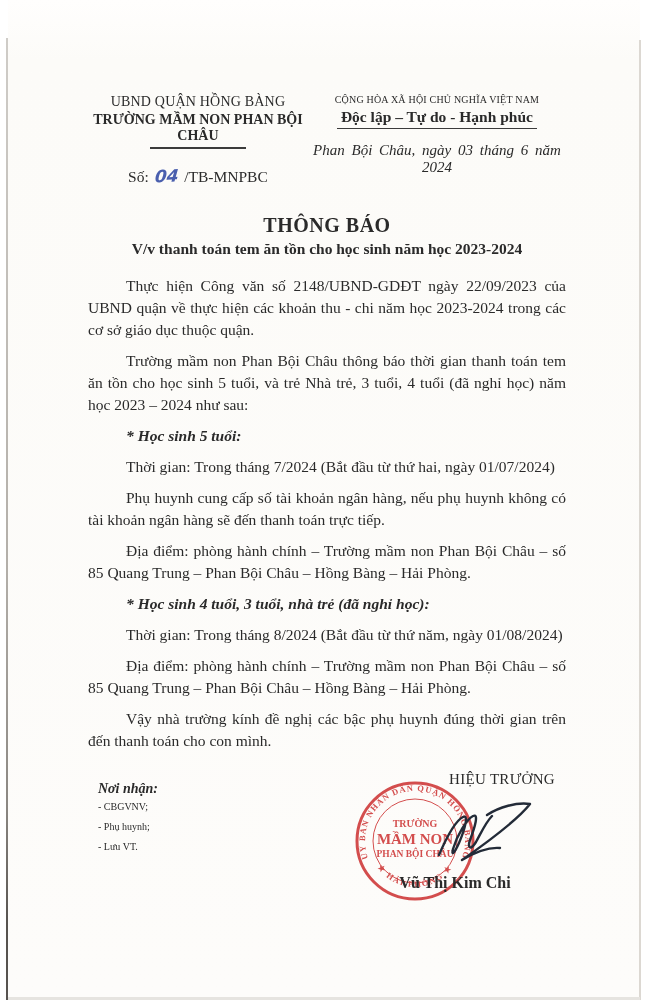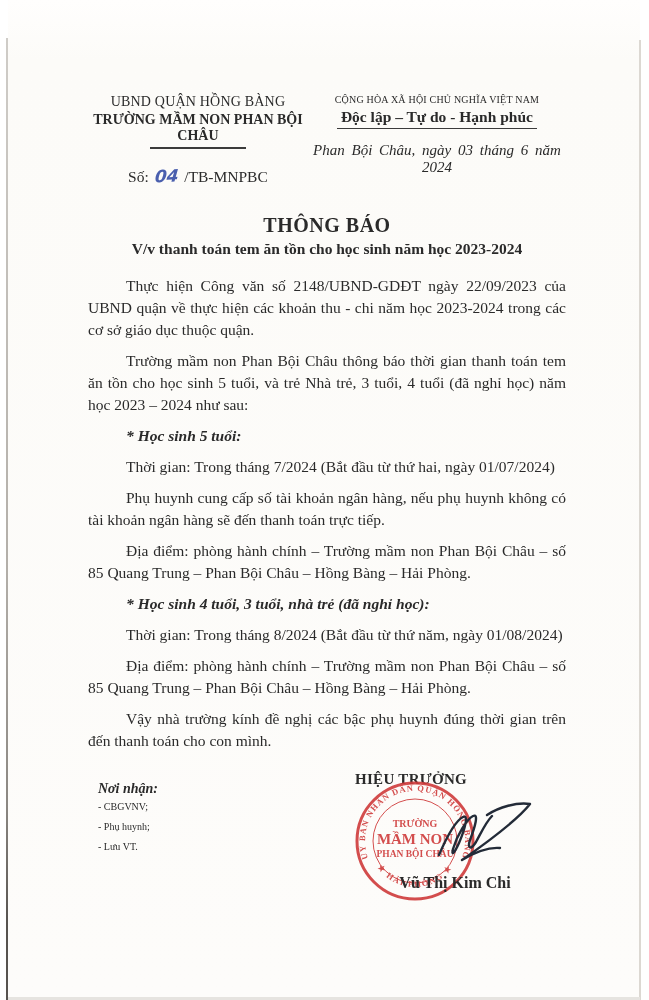--- a/index.html
+++ b/index.html
@@ -52,22 +52,22 @@
   .para{
     margin:0 0 9px 0;font-size:15.5px;line-height:22px;
     text-align:justify;text-indent:38px;
   }
   .para-heading{font-weight:bold;font-style:italic;text-align:left;}
   
   .footer{position:relative;height:175px;margin-top:8px;}
   .recipients{position:absolute;left:10px;top:20px;}
   .recipients-label{font-size:14px;font-weight:bold;font-style:italic;}
   .recipients-list{list-style:none;margin:0 0 0;padding:0;font-size:10px;line-height:20px;}
-  .signer-title{position:absolute;left:267px;top:10px;width:200px;text-align:left;
-                font-size:15px;font-weight:bold;letter-spacing:.3px;}
+  .signer-title{position:absolute;left:267px;top:10px;width:200px;text-align:right;
+                font-size:15px;font-weight:normal;letter-spacing:.3px;}
   .signer-name{position:absolute;left:267px;top:113px;width:200px;text-align:center;
                font-size:16px;font-weight:bold;}
   .stamp{position:absolute;left:265px;top:18px;width:124px;height:124px;opacity:.9;}
   .signature{position:absolute;left:337px;top:36px;width:132px;height:76px;}
 </style>
 </head>
 <body>
 
 <div class="paper"></div>
 <div class="edge-left"></div>

